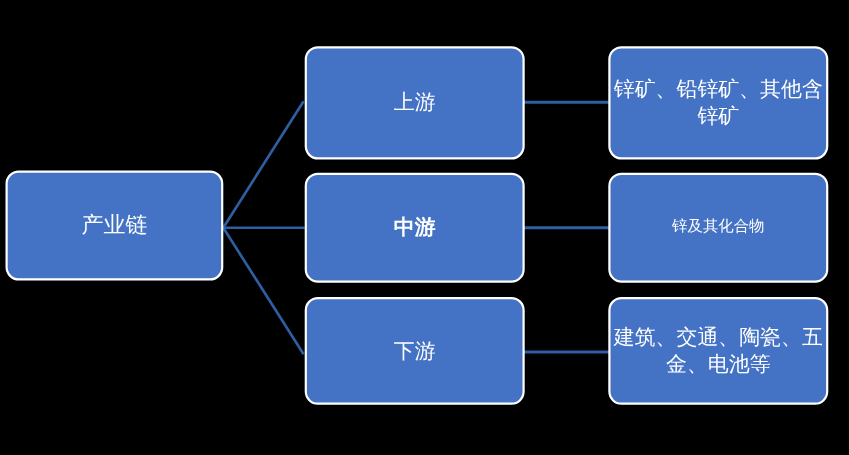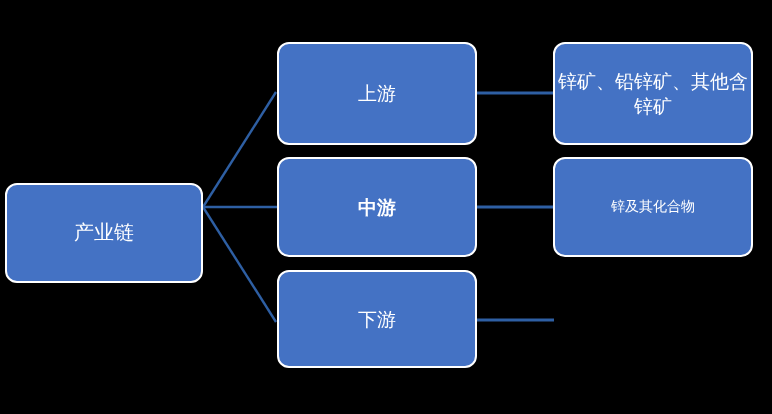--- a/index.html
+++ b/index.html
@@ -40,21 +40,20 @@
     display: block;
     white-space: pre-line;
   }
   
   #node-root {
     left: 5px;
     top: 155px;
     width: 198px;
     height: 100px;
     font-size: 20px;
-    margin-top: 28px;
   }
   
   #node-upstream {
     left: 277px;
     top: 42px;
     width: 200px;
     height: 103px;
     font-size: 19px;
   }
   #node-midstream {
@@ -138,14 +137,17 @@
   </div>
 
   <div class="node" id="node-upstream-detail">
     <span class="node-label">锌矿、铅锌矿、其他含锌矿</span>
   </div>
 
   <div class="node" id="node-midstream-detail">
     <span class="node-label">锌及其化合物</span>
   </div>
 
+  <div class="node" id="node-downstream-detail">
+    <span class="node-label">建筑、交通、陶瓷、五金、电池等</span>
+  </div>
 
 </div>
 
 </body></html>

